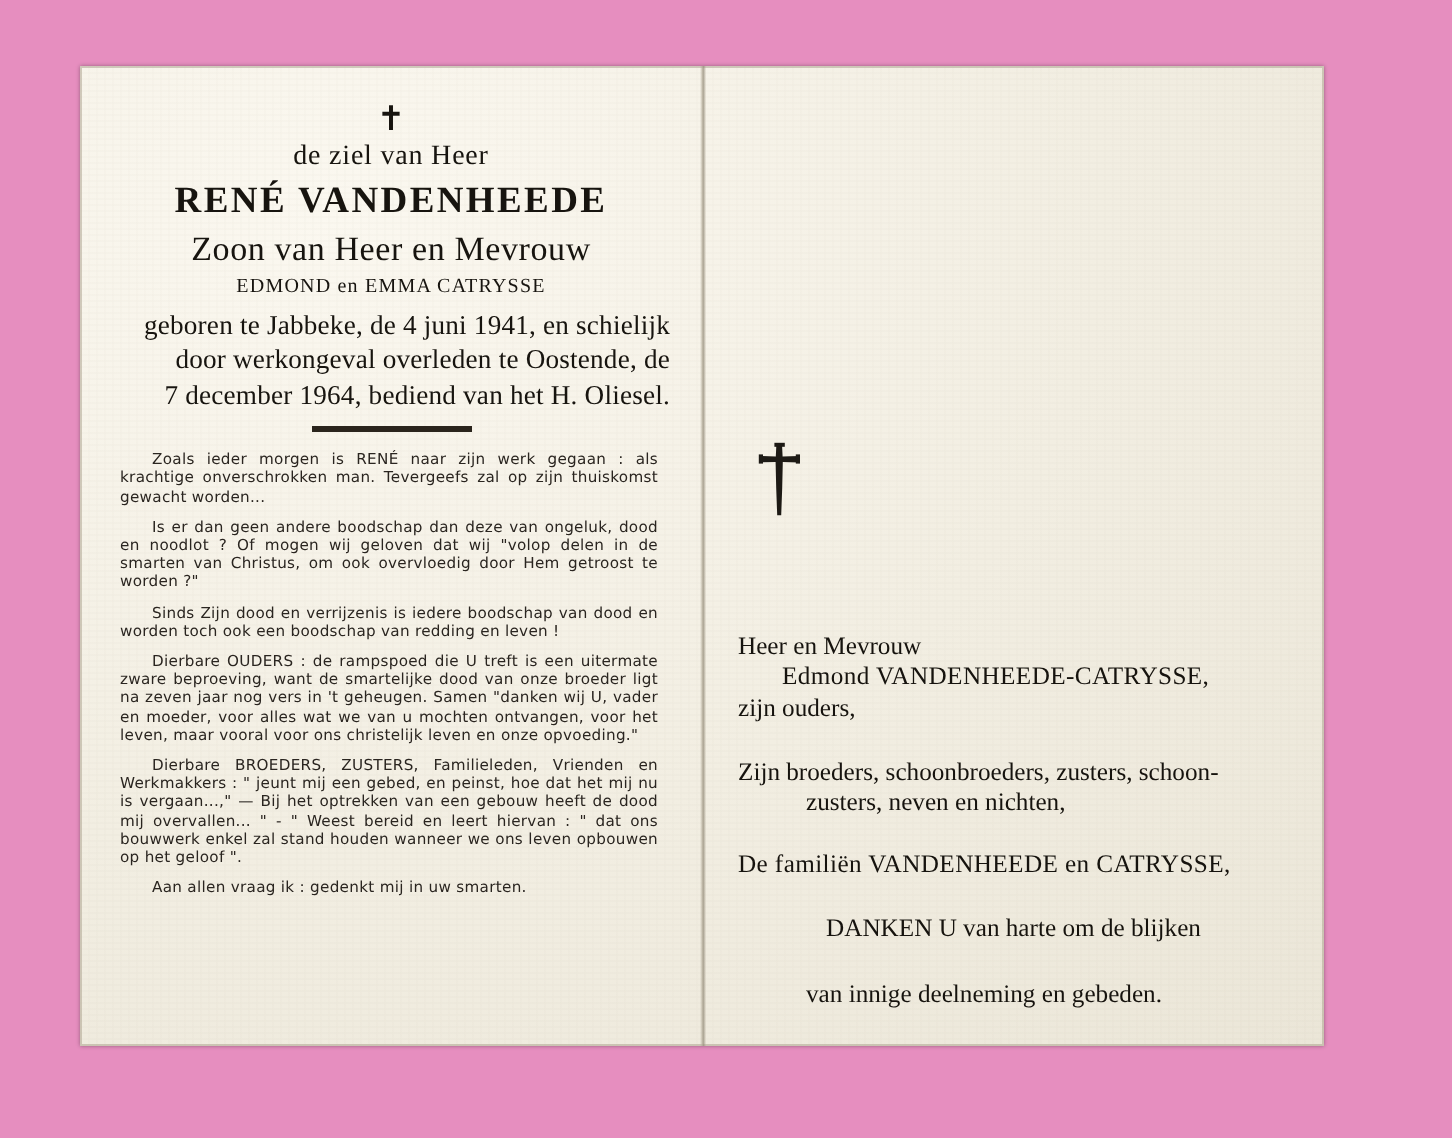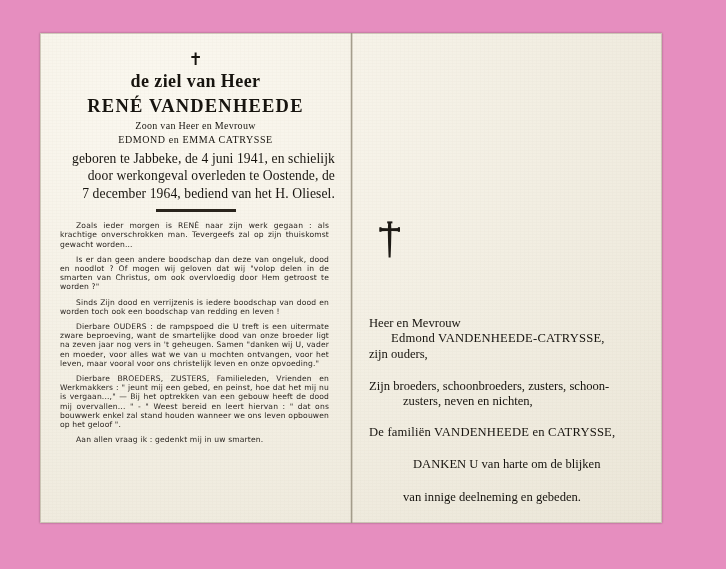--- a/index.html
+++ b/index.html
@@ -80,33 +80,32 @@
   }
   #top-cross { font-size: 17px; padding-top: 18px; letter-spacing: 0; }
 
   .line-gedenkt {
     font-size: 14.5px;
     letter-spacing: 1.1px;
     font-weight: 600;
     margin-top: 5px;
   }
   .line-deziel {
-    font-size: 18px;
+    font-size: 14px;
     letter-spacing: .4px;
     margin-top: 3px;
-    font-weight: bold;
   }
   .line-name {
     font-size: 18.5px;
     font-weight: 700;
     letter-spacing: 1.2px;
     margin-top: 4px;
   }
   .line-zoon {
-    font-size: 10px;
+    font-size: 17px;
     letter-spacing: .3px;
     margin-top: 3px;
   }
   .line-parents {
     font-size: 10px;
     letter-spacing: .6px;
     margin-top: 3px;
   }
   .line-dates {
     font-size: 13.6px;

